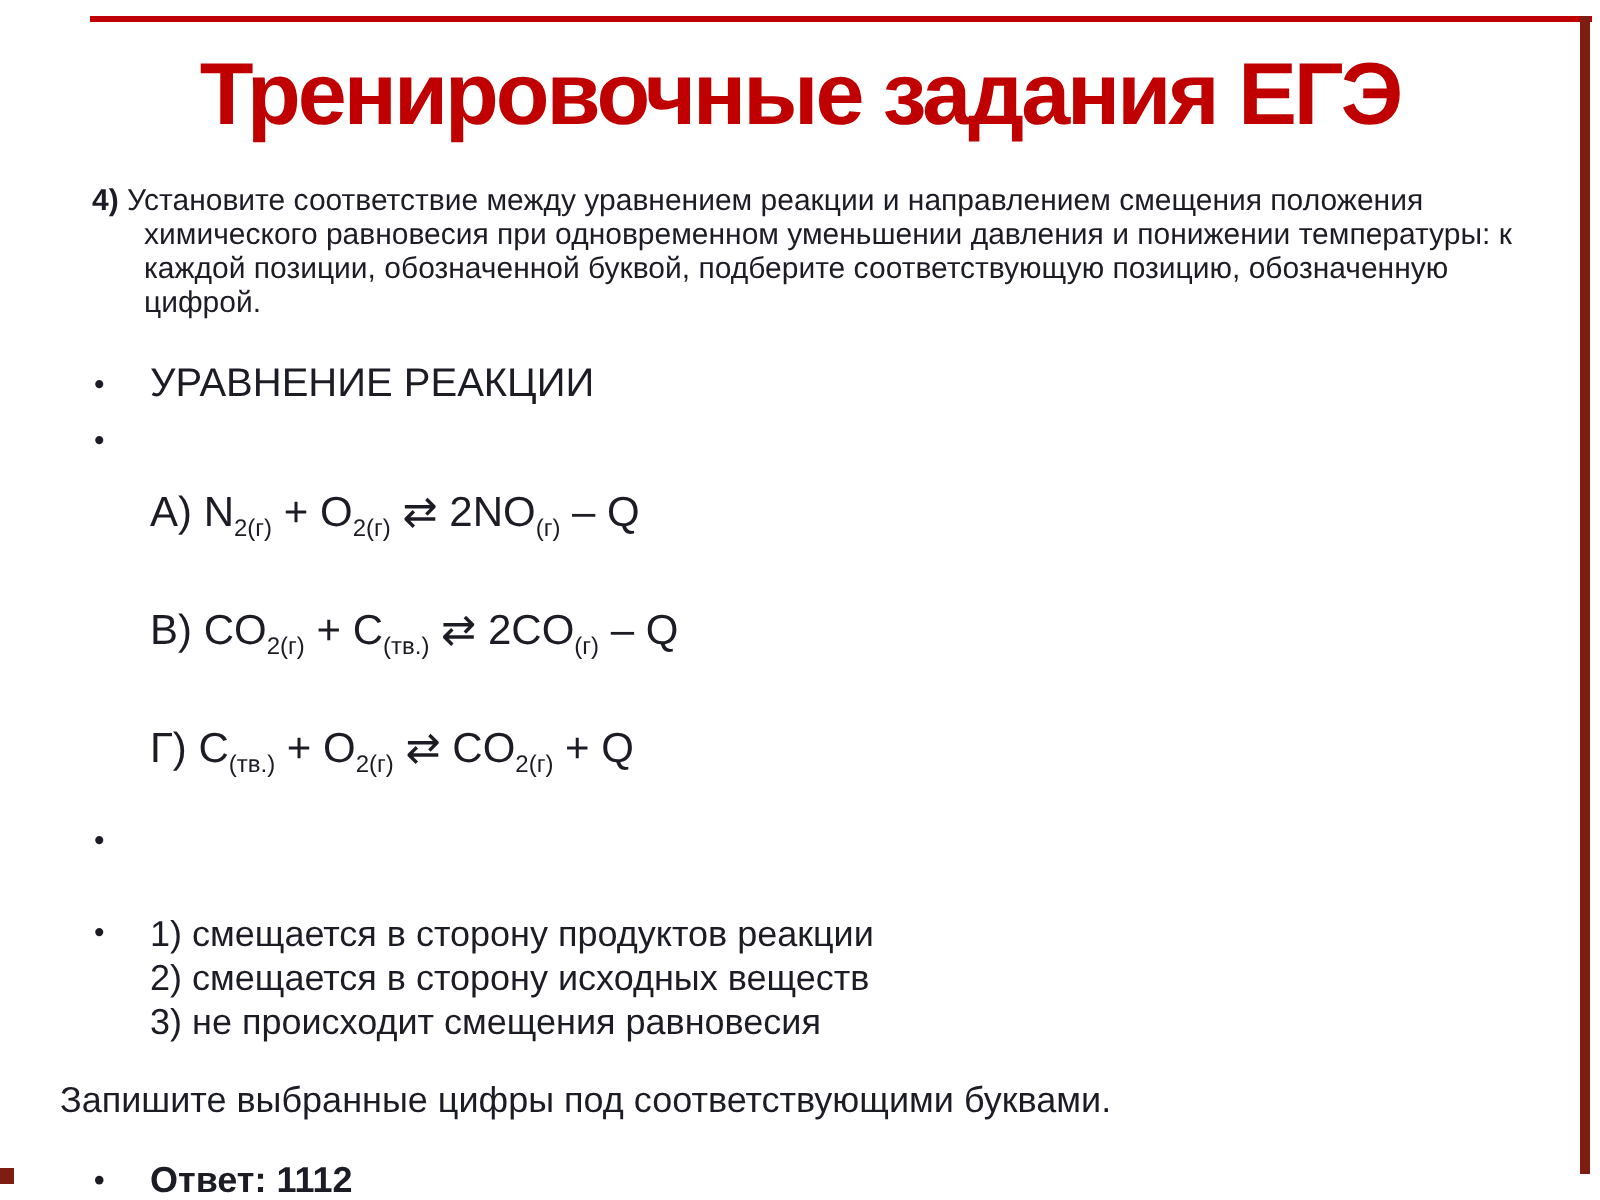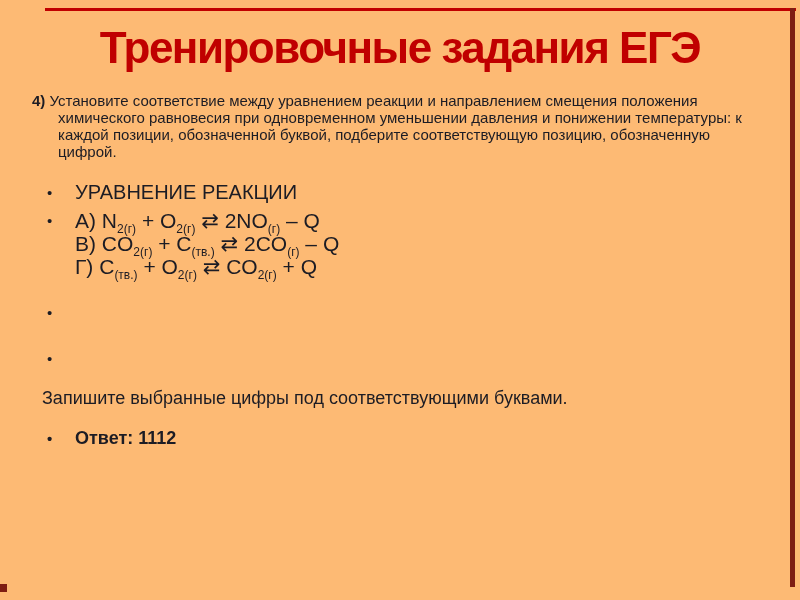--- a/index.html
+++ b/index.html
@@ -5,21 +5,21 @@
   * { margin: 0; padding: 0; box-sizing: border-box; }
   html, body { width: 800px; height: 600px; }
   body {
     font-family: "Liberation Sans", "DejaVu Sans", sans-serif;
     background: #e8e8e8;
   }
   .slide {
     position: relative;
     width: 800px;
     height: 600px;
-    background: #fdba74;
+    background: #ffffff;
     overflow: hidden;
     color: #1c1c24;
   }
   
   .deco-top {
     position: absolute;
     left: 45px; right: 4px; top: 8px; height: 3px;
     background: #c00000;
   }
   .deco-right {
@@ -35,53 +35,53 @@
   h1.title {
     margin-top: 24px;
     text-align: center;
     font-size: 44px;
     line-height: 48px;
     font-weight: bold;
     letter-spacing: -1.5px;
     color: #c00000;
   }
   .task {
-    margin: 20px 38px 0 32px;
+    margin: 20px 38px 0 46px;
     padding-left: 26px;
     text-indent: -26px;
     font-size: 15px;
     line-height: 17px;
     color: #1c1c24;
   }
   .task .tnum { font-weight: bold; }
   .row {
     display: flex;
     align-items: flex-start;
   }
   .dot {
     flex: 0 0 28px;
     margin-left: 47px;
     font-size: 15px;
     line-height: inherit;
     color: #1c1c24;
   }
   .row-eq-header { margin-top: 21px; font-size: 20px; line-height: 23px; }
   .row-equations { margin-top: 5px; font-size: 21px; line-height: 23px; }
-  .eq-line { white-space: nowrap; }
+  .eq-line { white-space: nowrap; margin-top: 36px; }
   .eq-line sub {
     font-size: 12px;
     line-height: 0;
     position: relative;
     top: 5px;
     vertical-align: baseline;
   }
   .row-dir-header { margin-top: 24px; font-size: 17px; line-height: 21px; }
   .row-options { margin-top: 25px; font-size: 18px; line-height: 22px; }
   .instruction {
-    margin: 17px 38px 0 42px;
+    margin: 17px 38px 0 30px;
     font-size: 18px;
     line-height: 22px;
   }
   .row-answer { margin-top: 19px; font-size: 18px; line-height: 21px; font-weight: bold; }
 </style>
 </head>
 <body>
 
 <div class="slide">
 
@@ -106,20 +106,25 @@
       <div class="eq-line">Г) C<sub>(тв.)</sub> + O<sub>2(г)</sub> ⇄ CO<sub>2(г)</sub> + Q</div>
     </div>
   </div>
 
   <div class="row row-dir-header">
     <span class="dot">•</span>
   </div>
 
   <div class="row row-options">
     <span class="dot">•</span>
+    <div>
+      <div>1) смещается в сторону продуктов реакции</div>
+      <div>2) смещается в сторону исходных веществ</div>
+      <div>3) не происходит смещения равновесия</div>
+    </div>
   </div>
 
   <p class="instruction">Запишите выбранные цифры под соответствующими буквами.</p>
 
   <div class="row row-answer">
     <span class="dot">•</span>
     <div><span>Ответ:</span> <span>1112</span></div>
   </div>
 
 </div>

